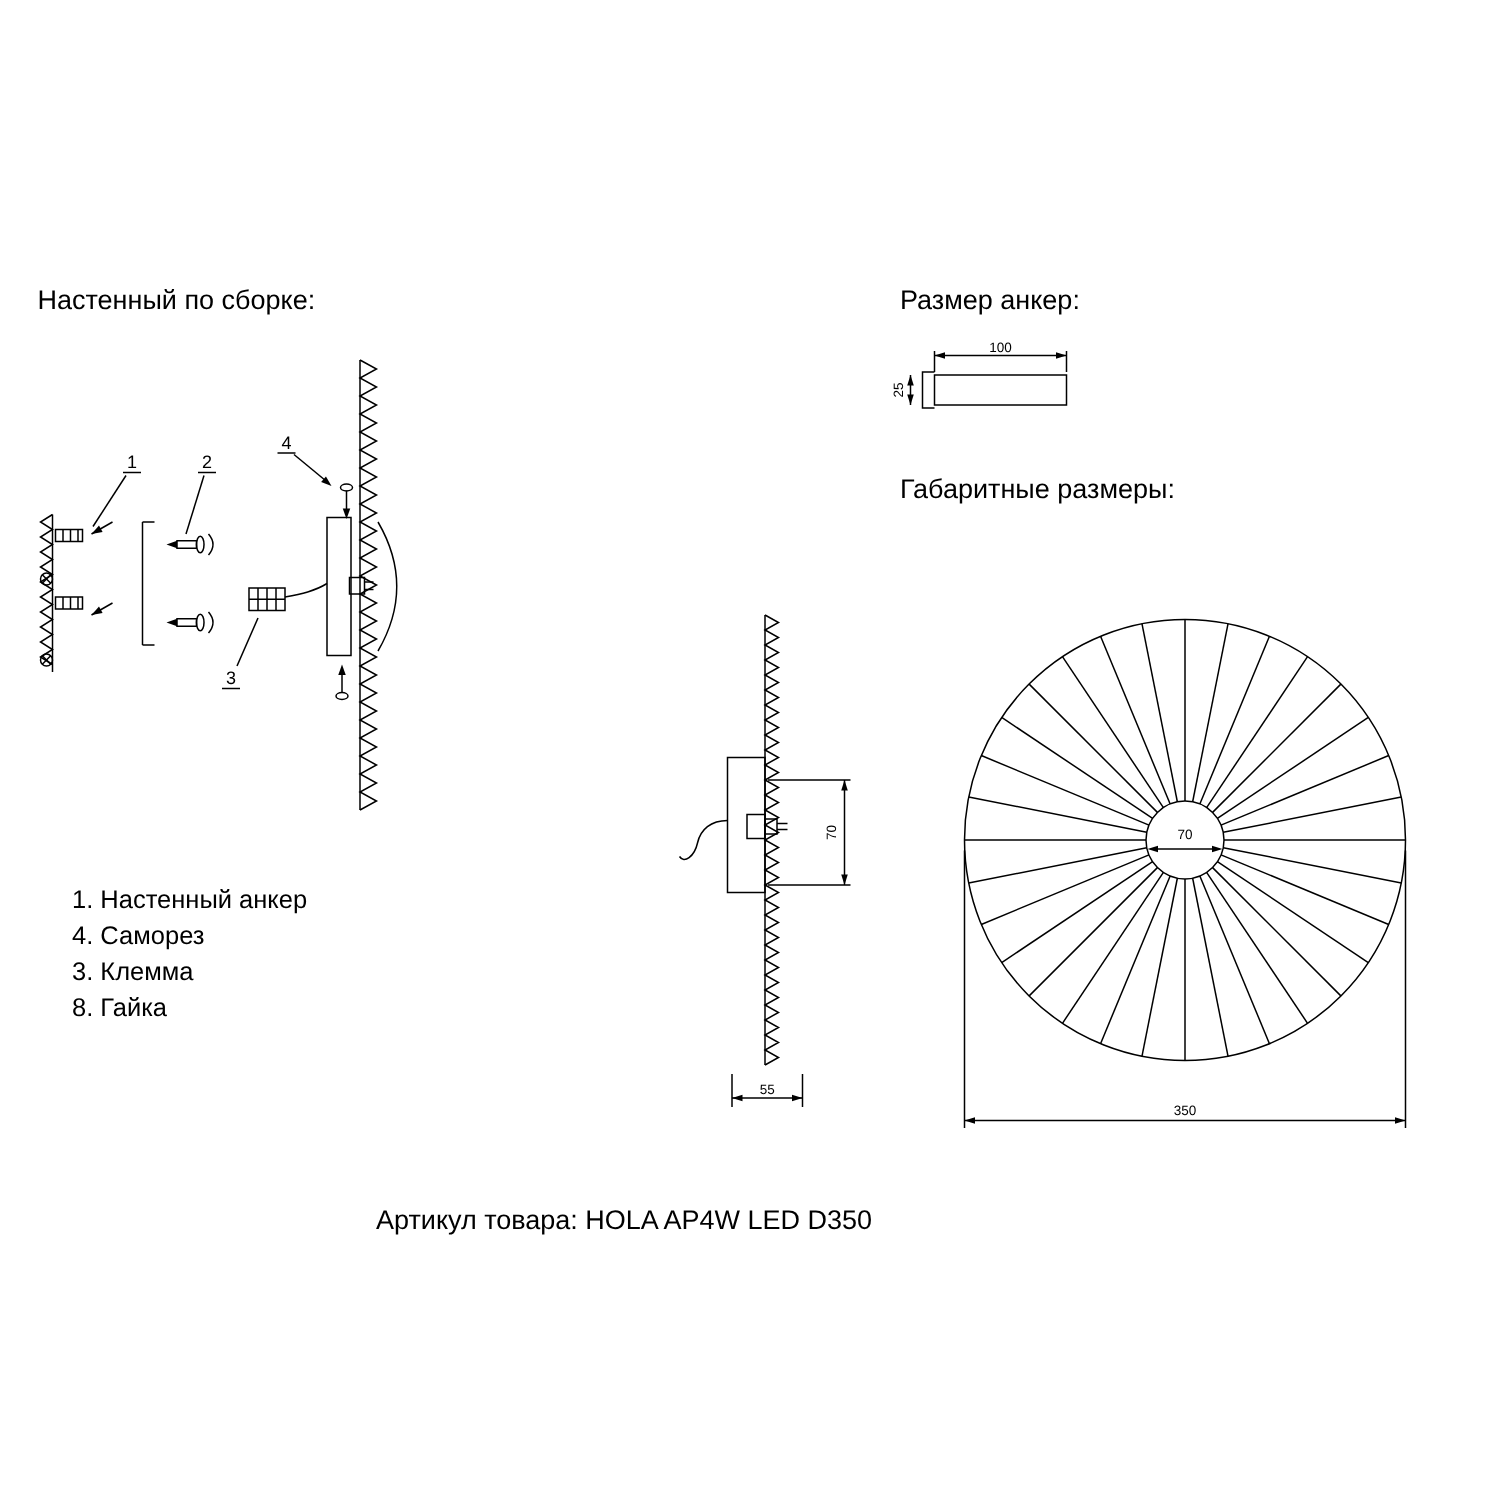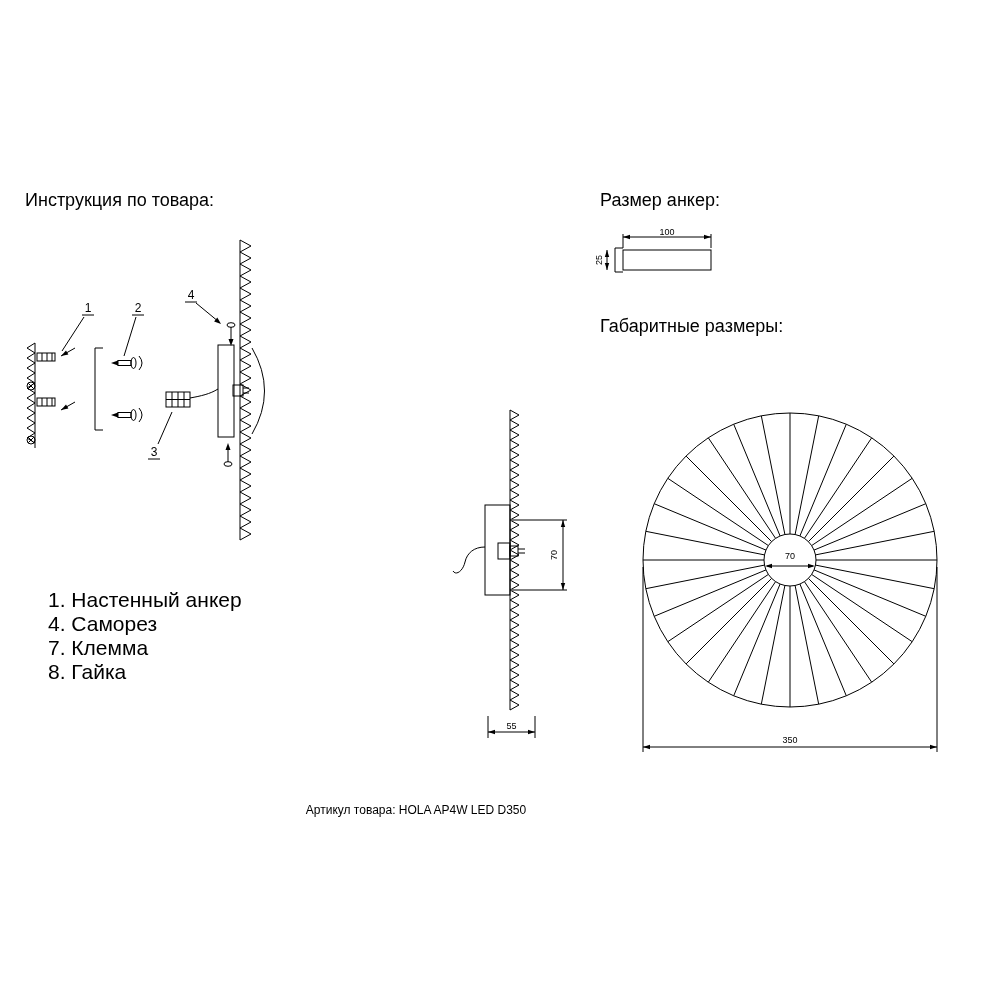--- a/index.html
+++ b/index.html
@@ -7,35 +7,35 @@
     padding: 0;
     background: #ffffff;
     width: 1000px;
     height: 1000px;
     font-family: "Liberation Sans", sans-serif;
     color: #000;
     position: relative;
   }
   .abs { position: absolute; }
   .heading { font-size: 18px; white-space: nowrap; }
-  .parts { font-size: 21px; line-height: 24px; white-space: nowrap; }
-  .article { width: 832px; text-align: center; font-size: 12px; }
+  .parts { font-size: 17px; line-height: 24px; white-space: nowrap; }
+  .article { width: 832px; text-align: center; font-size: 18px; }
   svg { display: block; overflow: visible; }
   svg text {
     font-family: "Liberation Sans", sans-serif;
     fill: #000;
     stroke: none;
   }
   .ln { stroke: #000; fill: none; stroke-width: 1; }
   .fl { fill: #000; stroke: none; }
 </style>
 </head>
 <body>
 
-<div class="abs heading" style="left:25px; top:190px;">Инструкция по товара:</div>
+<div class="abs heading" style="left:25px; top:190px;">Настенный по сборке:</div>
 
 <div class="abs heading" style="left:600px; top:190px;">Размер анкер:</div>
 
 <div class="abs heading" style="left:600px; top:316px;">Габаритные размеры:</div>
 
 <svg class="abs" style="left:15px; top:230px;" width="270" height="330" viewBox="0 0 270 330">
   <g class="ln">
 
     <line x1="225" y1="10" x2="225" y2="310"></line>
     <path d="M 225 10 L 236 16 L 225 22 L 236 28 L 225 34 L 236 40 L 225 46 L 236 52 L 225 58 L 236 64 L 225 70 L 236 76 L 225 82 L 236 88 L 225 94 L 236 100 L 225 106 L 236 112 L 225 118 L 236 124 L 225 130 L 236 136 L 225 142 L 236 148 L 225 154 L 236 160 L 225 166 L 236 172 L 225 178 L 236 184 L 225 190 L 236 196 L 225 202 L 236 208 L 225 214 L 236 220 L 225 226 L 236 232 L 225 238 L 236 244 L 225 250 L 236 256 L 225 262 L 236 268 L 225 274 L 236 280 L 225 286 L 236 292 L 225 298 L 236 304 L 225 310"></path>
@@ -115,21 +115,21 @@
     <text x="73" y="82">1</text>
     <text x="123" y="82">2</text>
     <text x="139" y="226">3</text>
     <text x="176" y="69">4</text>
   </g>
 </svg>
 
 <div class="abs parts" style="left:48px; top:588px;">
   <div>1. Настенный анкер</div>
   <div>4. Саморез</div>
-  <div>7. Клемма</div>
+  <div>3. Клемма</div>
   <div>8. Гайка</div>
 </div>
 
 <svg class="abs" style="left:593px; top:228px;" width="130" height="60" viewBox="0 0 130 60">
   <g class="ln">
     <rect x="30" y="22" width="88" height="20"></rect>
     <path d="M 30,20 L 22,20 L 22,44 L 30,44"></path>
     <line x1="30" y1="20" x2="30" y2="6"></line>
     <line x1="118" y1="20" x2="118" y2="6"></line>
     <line x1="30" y1="9" x2="118" y2="9"></line>

